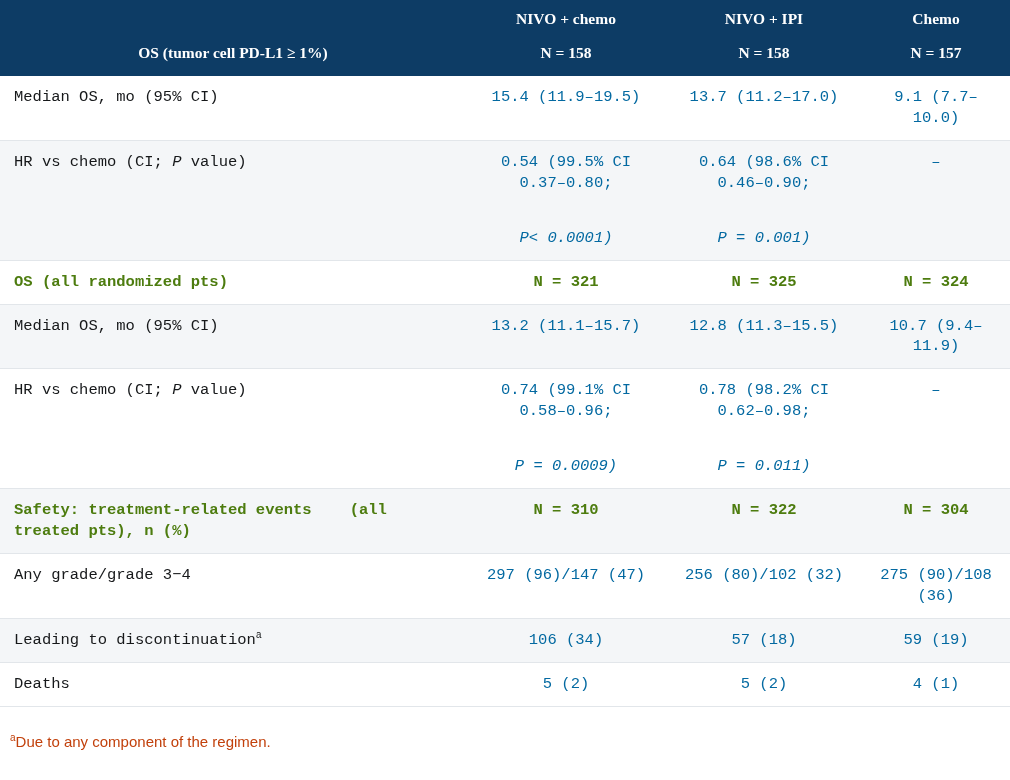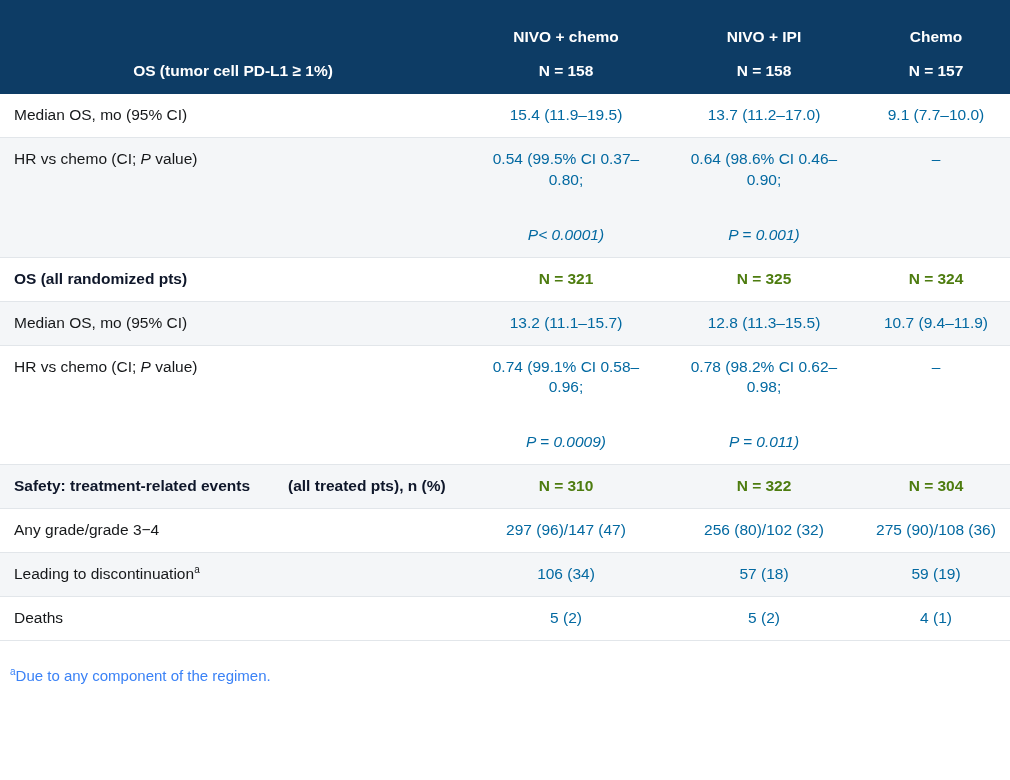--- a/index.html
+++ b/index.html
@@ -31,82 +31,84 @@
     background: #0d3c65;
     color: #ffffff;
     font-size: 15.5px;
     font-weight: bold;
     padding: 0;
     vertical-align: bottom;
   }
   .head-inner {
     padding: 10px 14px 14px 14px;
     box-sizing: border-box;
-    height: 94px;
+    height: 76px;
     display: flex;
     flex-direction: column;
     justify-content: flex-end;
+    font-family: Liberation Serif, serif;
   }
   .head-label .head-inner {
     text-align: center;
   }
   .head-col .head-inner {
     text-align: center;
     align-items: center;
   }
   .head-title {
     margin-bottom: 16px;
   }
   .head-n {
     font-weight: bold;
   }
   tbody td {
     font-size: 15.5px;
     padding: 11px 14px;
     vertical-align: top;
     border-bottom: 1px solid #e2e6ea;
     line-height: 1.35;
+    font-family: Liberation Mono, monospace;
   }
   tbody td.label {
     text-align: left;
     color: #16181a;
   }
   tbody td.val {
     text-align: center;
     color: #0369a1;
   }
   tr.shaded td {
     background: #f4f6f8;
   }
   tr.plain td {
     background: #ffffff;
   }
   tr.bold-row td {
     font-weight: bold;
-    color: #0f172a;
+    color: #4d7c0f;
   }
   tr.bold-row td.val {
     color: #4d7c0f;
   }
   .tall td {
     height: 96px;
   }
   .spacer-line {
     display: block;
     height: 34px;
   }
   .italic { font-style: italic; }
   sup {
     font-size: 10px;
     vertical-align: super;
     line-height: 0;
   }
   .footnote {
     font-size: 15px;
-    color: #3b82f6;
+    color: #c2410c;
     padding: 26px 10px 0 10px;
   }
   .gap-label-extra {
     display: inline-block;
     min-width: 38px;
   }
 </style>
 </head>
 <body>
 

